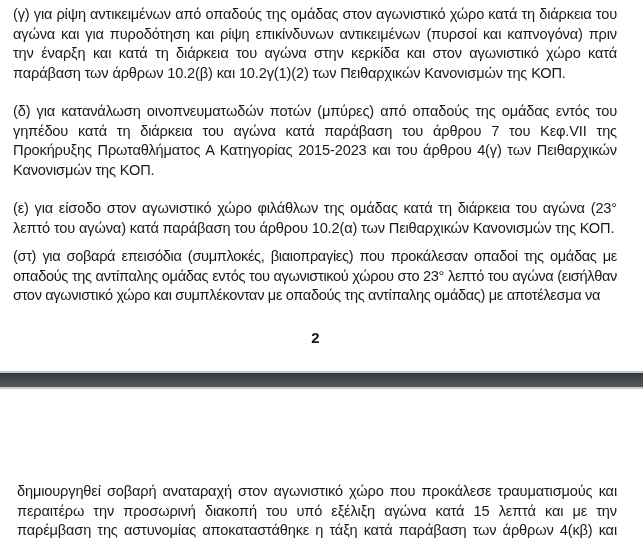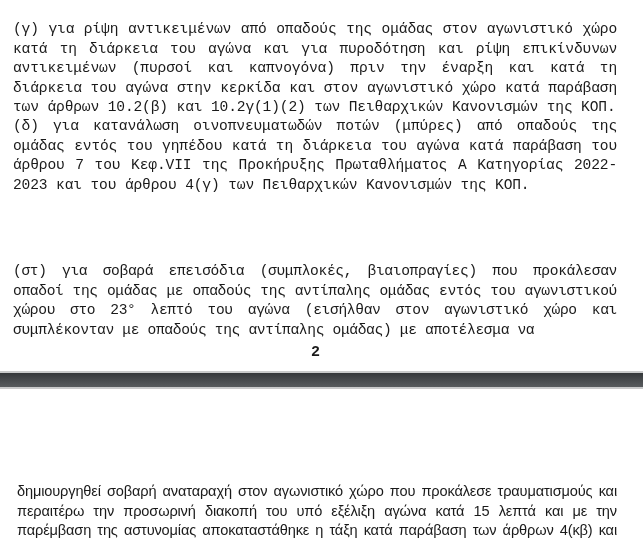--- a/index.html
+++ b/index.html
@@ -15,23 +15,22 @@
       font-family: "Liberation Sans", "DejaVu Sans", sans-serif;
       color: #1a1a1a;
     }
     .page {
       position: absolute;
       left: 0;
       width: 643px;
       background: #ffffff;
     }
     .page-top {
-      top: 17px;
+      top: 2px;
       height: 310px;
-      font-family: Liberation Mono, monospace;
     }
     .page-bottom {
       top: 389px;
       height: 151px;
     }
     .para {
       position: absolute;
       left: 13px;
       width: 604px;
       margin: 0;
@@ -71,21 +70,22 @@
       border-top: 2px solid #c9cacb;
       border-bottom: 2px solid #c9cacb;
       background: linear-gradient(to bottom, #34373a 0%, #46494c 45%, #585b5e 100%);
     }
   </style>
 </head>
 <body>
 
 <div class="page page-top">
   <p class="para" id="para-g">(γ) για ρίψη αντικειμένων από οπαδούς της ομάδας στον αγωνιστικό χώρο κατά τη διάρκεια του αγώνα και για πυροδότηση και ρίψη επικίνδυνων αντικειμένων (πυρσοί και καπνογόνα) πριν την έναρξη και κατά τη διάρκεια του αγώνα στην κερκίδα και στον αγωνιστικό χώρο κατά παράβαση των άρθρων 10.2(β) και 10.2γ(1)(2) των Πειθαρχικών Κανονισμών της ΚΟΠ.</p>
-  <p class="para" id="para-d">(δ) για κατανάλωση οινοπνευματωδών ποτών (μπύρες) από οπαδούς της ομάδας εντός του γηπέδου κατά τη διάρκεια του αγώνα κατά παράβαση του άρθρου 7 του Κεφ.VII της Προκήρυξης Πρωταθλήματος Α Κατηγορίας 2022-2023 και του άρθρου 4(γ) των Πειθαρχικών Κανονισμών της ΚΟΠ.</p>
+  <p class="para" id="para-d">(δ) για κατανάλωση οινοπνευματωδών ποτών (μπύρες) από οπαδούς της ομάδας εντός του γηπέδου κατά τη διάρκεια του αγώνα κατά παράβαση του άρθρου 7 του Κεφ.VII της Προκήρυξης Πρωταθλήματος Α Κατηγορίας 2015-2023 και του άρθρου 4(γ) των Πειθαρχικών Κανονισμών της ΚΟΠ.</p>
+  <p class="para" id="para-e">(ε) για είσοδο στον αγωνιστικό χώρο φιλάθλων της ομάδας κατά τη διάρκεια του αγώνα (23° λεπτό του αγώνα) κατά παράβαση του άρθρου 10.2(α) των Πειθαρχικών Κανονισμών της ΚΟΠ.</p>
   <p class="para tight" id="para-st">(στ) για σοβαρά επεισόδια (συμπλοκές, βιαιοπραγίες) που προκάλεσαν οπαδοί της ομάδας με οπαδούς της αντίπαλης ομάδας εντός του αγωνιστικού χώρου στο 23° λεπτό του αγώνα (εισήλθαν στον αγωνιστικό χώρο και συμπλέκονταν με οπαδούς της αντίπαλης ομάδας) με αποτέλεσμα να</p>
   <div class="page-number">2</div>
 </div>
 
 <div class="page-separator"></div>
 
 <div class="page page-bottom">
   <p class="para" id="para-cont">δημιουργηθεί σοβαρή αναταραχή στον αγωνιστικό χώρο που προκάλεσε τραυματισμούς και περαιτέρω την προσωρινή διακοπή του υπό εξέλιξη αγώνα κατά 15 λεπτά και με την παρέμβαση της αστυνομίας αποκαταστάθηκε η τάξη κατά παράβαση των άρθρων 4(κβ) και 10.2(η) των Πειθαρχικών Κανονισμών της ΚΟΠ.</p>
 </div>
 

